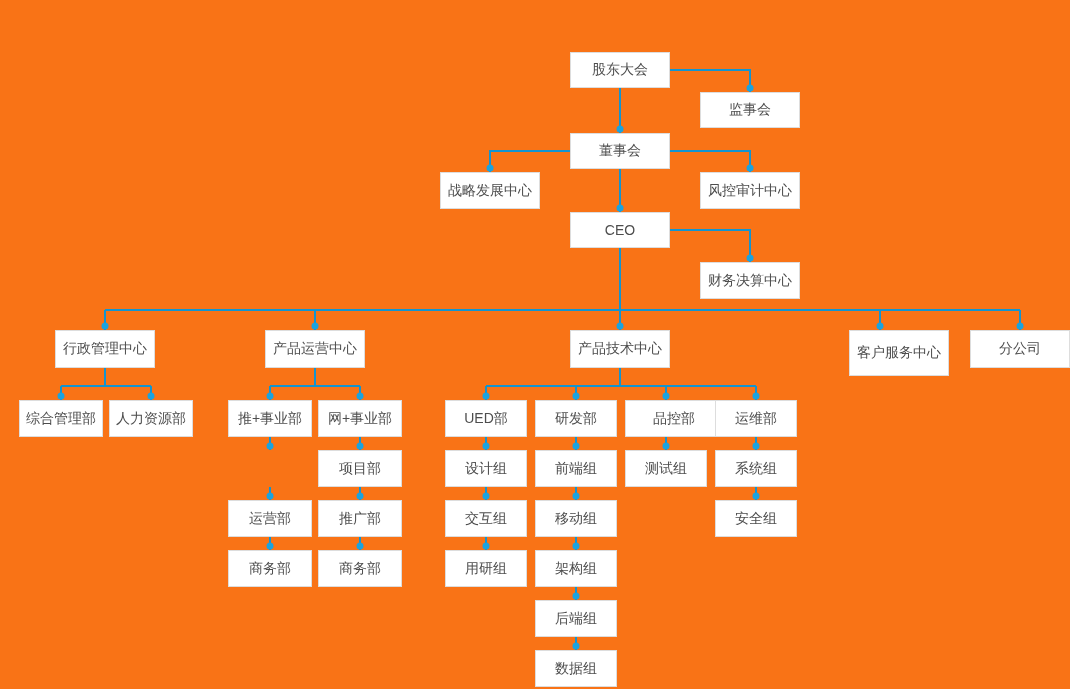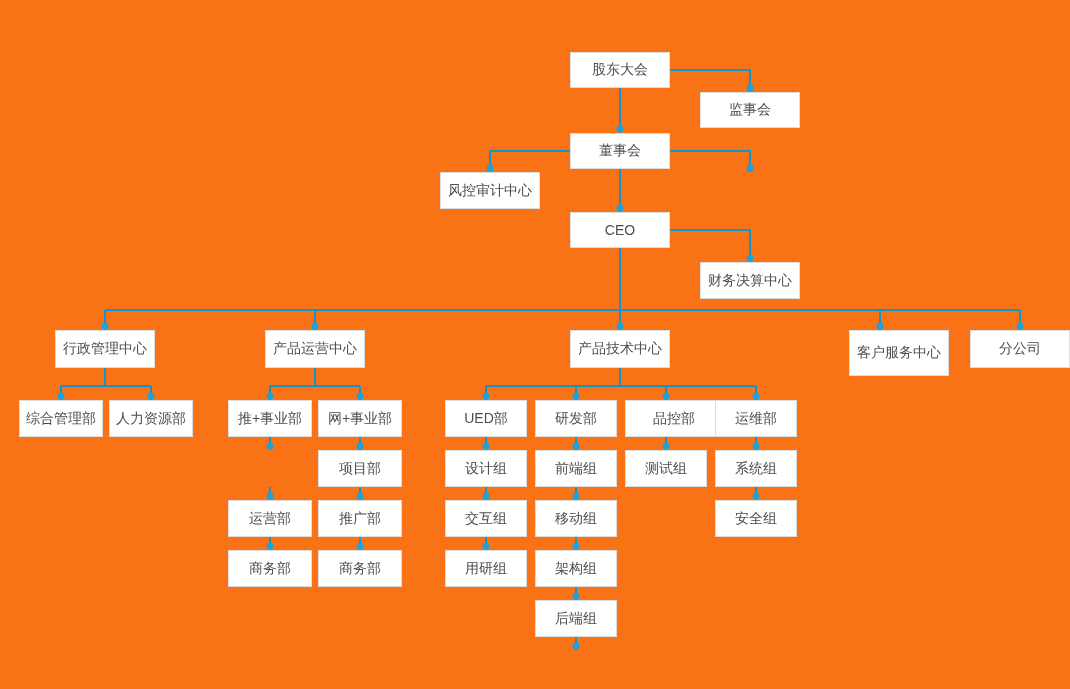--- a/index.html
+++ b/index.html
@@ -33,21 +33,22 @@
   }
 </style>
 </head>
 <body>
 
 <div class="canvas">
 
   <div class="node" style="left:570px;top:52px;width:100px;height:36px">股东大会</div>
   <div class="node" style="left:700px;top:92px;width:100px;height:36px">监事会</div>
   <div class="node" style="left:570px;top:133px;width:100px;height:36px">董事会</div>
-  <div class="node" style="left:440px;top:172px;width:100px;height:37px">风控审计中心</div>
+  <div class="node" style="left:440px;top:172px;width:100px;height:37px">战略发展中心</div>
+  <div class="node" style="left:700px;top:172px;width:100px;height:37px">风控审计中心</div>
   <div class="node" style="left:570px;top:212px;width:100px;height:36px">CEO</div>
   <div class="node" style="left:700px;top:262px;width:100px;height:37px">财务决算中心</div>
 
   <div class="node" style="left:55px;top:330px;width:100px;height:38px">行政管理中心</div>
   <div class="node" style="left:265px;top:330px;width:100px;height:38px">产品运营中心</div>
   <div class="node" style="left:570px;top:330px;width:100px;height:38px">产品技术中心</div>
   <div class="node" style="left:849px;top:330px;width:100px;height:46px">客户服务中心</div>
   <div class="node" style="left:970px;top:330px;width:100px;height:38px">分公司</div>
 
   <div class="node" style="left:19px;top:400px;width:84px;height:37px">综合管理部</div>
@@ -63,20 +64,21 @@
 
   <div class="node" style="left:445px;top:400px;width:82px;height:37px">UED部</div>
   <div class="node" style="left:445px;top:450px;width:82px;height:37px">设计组</div>
   <div class="node" style="left:445px;top:550px;width:82px;height:37px">用研组</div>
   <div class="node" style="left:445px;top:500px;width:82px;height:37px">交互组</div>
   <div class="node" style="left:535px;top:400px;width:82px;height:37px">研发部</div>
   <div class="node" style="left:535px;top:450px;width:82px;height:37px">前端组</div>
   <div class="node" style="left:535px;top:500px;width:82px;height:37px">移动组</div>
   <div class="node" style="left:535px;top:550px;width:82px;height:37px">架构组</div>
   <div class="node" style="left:535px;top:600px;width:82px;height:37px">后端组</div>
+  <div class="node" style="left:535px;top:650px;width:82px;height:37px">数据组</div>
   <div class="node" style="left:625px;top:400px;width:98px;height:37px">品控部</div>
   <div class="node" style="left:625px;top:450px;width:82px;height:37px">测试组</div>
   <div class="node" style="left:715px;top:400px;width:82px;height:37px">运维部</div>
   <div class="node" style="left:715px;top:450px;width:82px;height:37px">系统组</div>
   <div class="node" style="left:715px;top:500px;width:82px;height:37px">安全组</div>
 
   <svg class="wires" viewBox="0 0 1070 689">
     <g fill="none" stroke-width="2" stroke="#1394cf">
       <path d="M620 88 V133 M670 70 H750 V92 M570 151 H490 V172 M670 151 H750 V172 M620 169 V212 M670 230 H750 V262 M620 248 V310"></path>
       <path d="M105 310 H1020 M105 310 V330 M315 310 V330 M620 310 V330 M880 310 V330 M1020 310 V330"></path>

